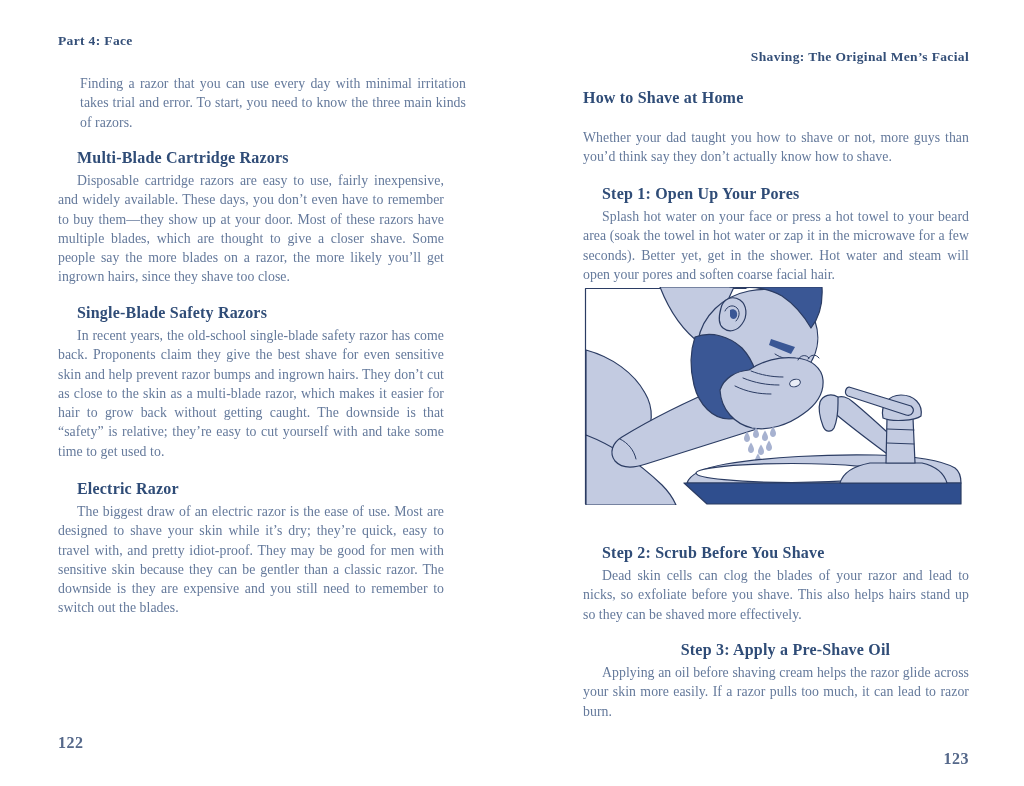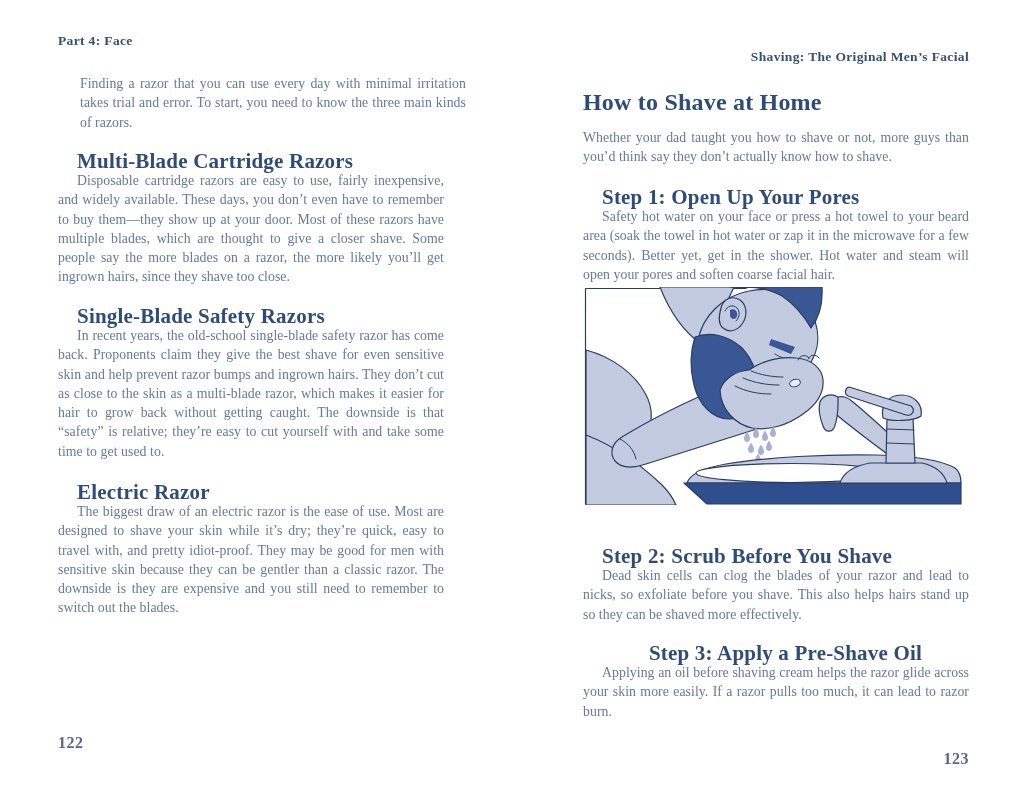--- a/index.html
+++ b/index.html
@@ -15,22 +15,22 @@
     --ill-drop:#a7b2d0;
   }
   *{margin:0;padding:0;box-sizing:border-box;}
   html,body{background:#fff;}
   body{font-family:"Liberation Serif","DejaVu Serif",serif;}
   .spread{position:relative;width:1024px;height:786px;background:var(--paper);overflow:hidden;}
   .abs{position:absolute;}
   .run-head{font-weight:bold;font-size:13.5px;letter-spacing:.35px;color:var(--ink-runhead);}
   .body-text{font-size:13.8px;line-height:19.3px;text-align:justify;text-align-last:left;color:var(--ink-body);letter-spacing:.05px;}
   .indent{text-indent:19px;}
-  .sec-head{font-weight:bold;font-size:21px;color:var(--ink-heading);padding-left:19px;letter-spacing:.2px;}
-  .chapter-title{font-weight:bold;font-size:24px;color:var(--ink-heading);letter-spacing:.2px;}
+  .sec-head{font-weight:bold;font-size:16px;color:var(--ink-heading);padding-left:19px;letter-spacing:.2px;}
+  .chapter-title{font-weight:bold;font-size:16px;color:var(--ink-heading);letter-spacing:.2px;}
   .page-num{font-size:16px;font-weight:bold;letter-spacing:.5px;color:var(--ink-pagenum);}
   .left-col{left:58px;width:386px;}
   .right-col{left:583px;width:386px;margin-top:16px;}
   .t-right{text-align:right;}
   
   .f-light{fill:var(--ill-light);}
   .f-dark{fill:var(--ill-dark);}
   .f-basin{fill:var(--ill-basin);}
   .f-white{fill:#ffffff;}
   .f-nail{fill:#e9edf6;}
@@ -62,21 +62,21 @@
   </div>
 
   <div>
     <div class="abs right-col run-head t-right" style="top:33px;">Shaving: The Original Men’s Facial</div>
 
     <h2 class="abs right-col chapter-title" style="top:73px;">How to Shave at Home</h2>
 
     <p class="abs right-col body-text" style="top:112px;">Whether your dad taught you how to shave or not, more guys than you’d think say they don’t actually know how to shave.</p>
 
     <h3 class="abs right-col sec-head" style="top:169px;">Step 1: Open Up Your Pores</h3>
-    <p class="abs right-col body-text indent" style="top:191px;">Safety hot water on your face or press a hot towel to your beard area (soak the towel in hot water or zap it in the microwave for a few seconds). Better yet, get in the shower. Hot water and steam will open your pores and soften coarse facial hair.</p>
+    <p class="abs right-col body-text indent" style="top:191px;">Splash hot water on your face or press a hot towel to your beard area (soak the towel in hot water or zap it in the microwave for a few seconds). Better yet, get in the shower. Hot water and steam will open your pores and soften coarse facial hair.</p>
 
     <div class="abs" style="top:287px;left:584px;width:380px;height:218px;">
       <svg width="380" height="218" viewBox="0 0 380 218">
         <defs>
           <path id="drop" d="M0,-4.5 C1.8,-1.5 3,0.5 3,2.5 C3,4.7 1.6,6 0,6 C-1.6,6 -3,4.7 -3,2.5 C-3,0.5 -1.8,-1.5 0,-4.5 Z"></path>
         </defs>
 
         <path d="M1.5,217 L1.5,1.5 L162,1.5" class="no-f s-out"></path>
 
         <path d="M2,63 C28,70 50,86 61,106 C70,121 69,139 60,154 C48,172 27,183 2,186 Z" class="f-light s-out"></path>

